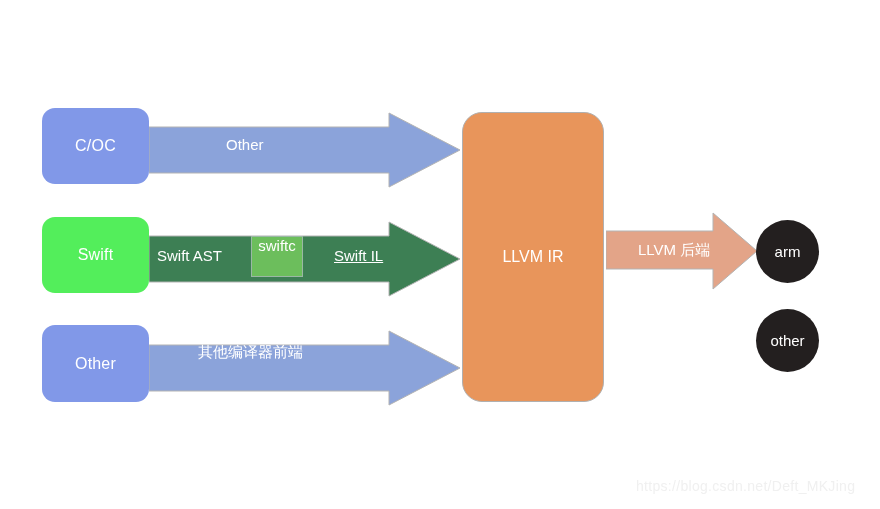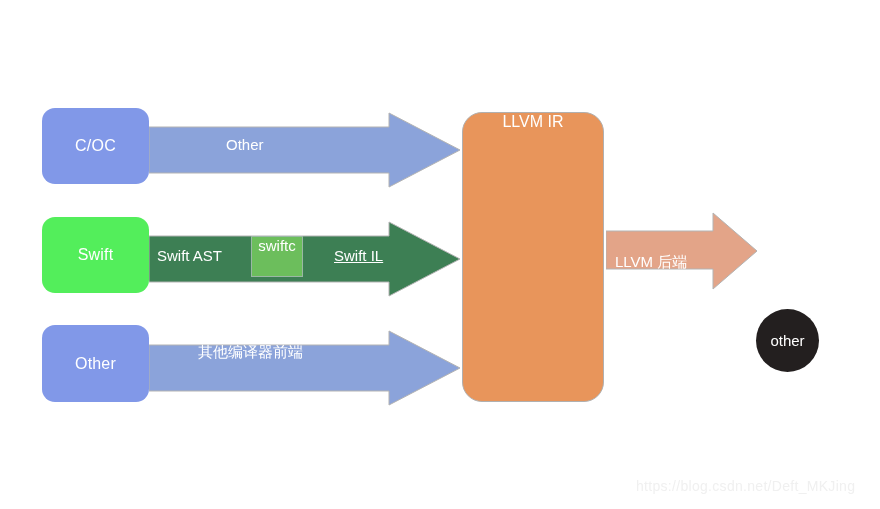--- a/index.html
+++ b/index.html
@@ -70,20 +70,21 @@
     position: absolute;
     left: 462px;
     top: 112px;
     width: 142px;
     height: 290px;
     background: #e8955b;
     border: 1px solid #b0b0b0;
     border-radius: 20px;
     box-sizing: border-box;
     display: flex;
+    align-items: center;
     justify-content: center;
     color: #ffffff;
     font-size: 16px;
     z-index: 5;
   }
 
   
   .target-circle {
     position: absolute;
     width: 63px;
@@ -157,23 +158,26 @@
 
   <div id="llvm-ir-box">
     <span>LLVM IR</span>
   </div>
 
   <div class="arrow-wrap" style="left:606px; top:212px;">
     <svg width="152" height="78" viewBox="0 0 152 78">
       <polygon points="0,19 107,19 107,1 151,39 107,77 107,57 0,57" fill="#e3a488" stroke="#b3b3b3" stroke-width="1"></polygon>
     </svg>
   </div>
-  <div class="arrow-label" style="left:615px; top:241px;margin-top:12px;">LLVM 后端</div>
+  <div class="arrow-label" style="left:638px; top:241px;">LLVM 后端</div>
 
 
+  <div class="target-circle" style="left:756px; top:220px;">
+    <span>arm</span>
+  </div>
 
   <div class="target-circle" style="left:756px; top:309px;">
     <span>other</span>
   </div>
 
   <div id="watermark">https://blog.csdn.net/Deft_MKJing</div>
 
 </div>
 
 </body></html>

